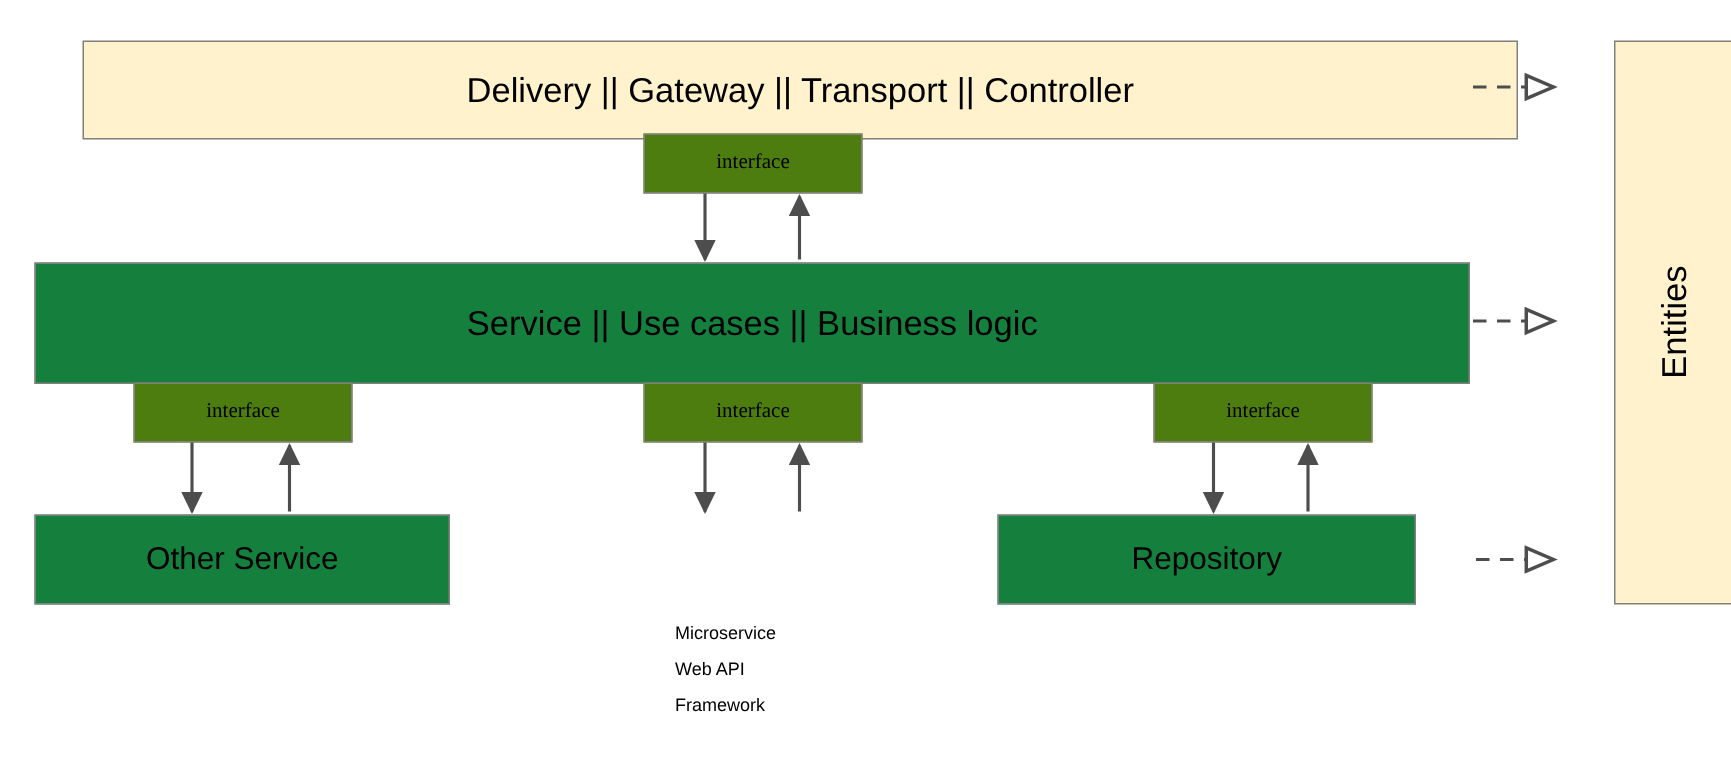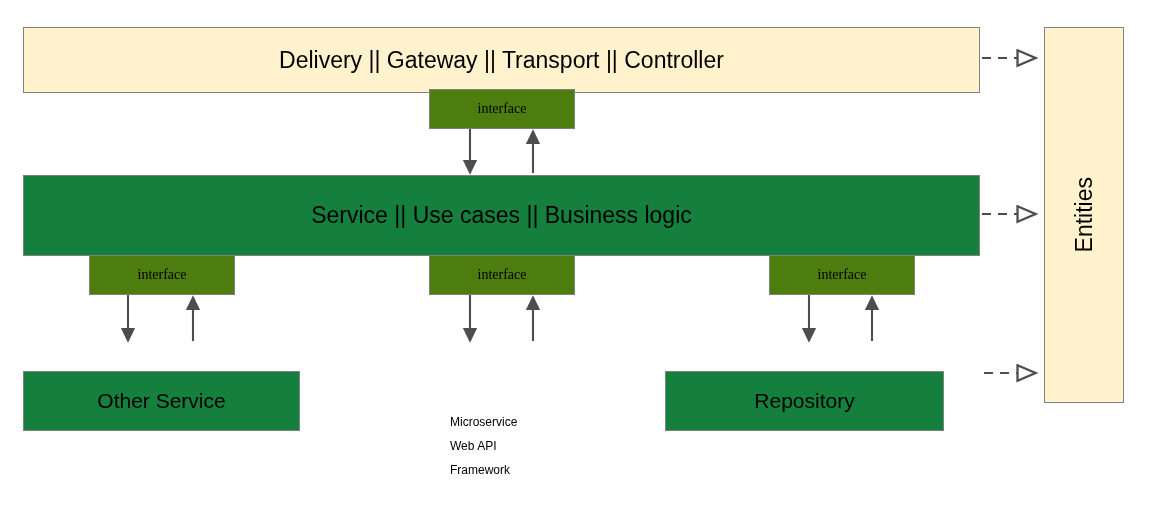--- a/index.html
+++ b/index.html
@@ -24,21 +24,21 @@
   .box {
     position: absolute;
     box-sizing: border-box;
     border: 1.4px solid #808080;
     display: flex;
     align-items: center;
     justify-content: center;
     text-align: center;
     line-height: 1.15;
   }
-  .box-yellow { background: #fff2cc; }
+  .box-yellow { background: #fff2cc; margin-left: 32px; }
   .box-pink   { background: #15803d; }
   .box-green  { background: #4d7c0f; font-family: Liberation Serif, serif; }
 
   
   #delivery-bar {
     left: 23px; top: 27px; width: 957px; height: 66px;
     font-size: 23px;
   }
   #service-bar {
     left: 23px; top: 175px; width: 957px; height: 81px;
@@ -63,21 +63,20 @@
   }
   #iface-top    { left: 429px; top: 89px;  width: 146px; }
   #iface-left   { left: 89px;  top: 255px; width: 146px; }
   #iface-mid    { left: 429px; top: 255px; width: 146px; }
   #iface-right  { left: 769px; top: 255px; width: 146px; }
 
   
   .leaf-box {
     top: 343px; height: 60px;
     font-size: 21px;
-    margin-top: 28px;
   }
   #other-service-box { left: 23px;  width: 277px; }
   #anything-box      { left: 363px; width: 277px; }
   #repository-box    { left: 665px; width: 279px; }
 
   
   #anything-notes {
     position: absolute;
     left: 450px;
     top: 410px;

